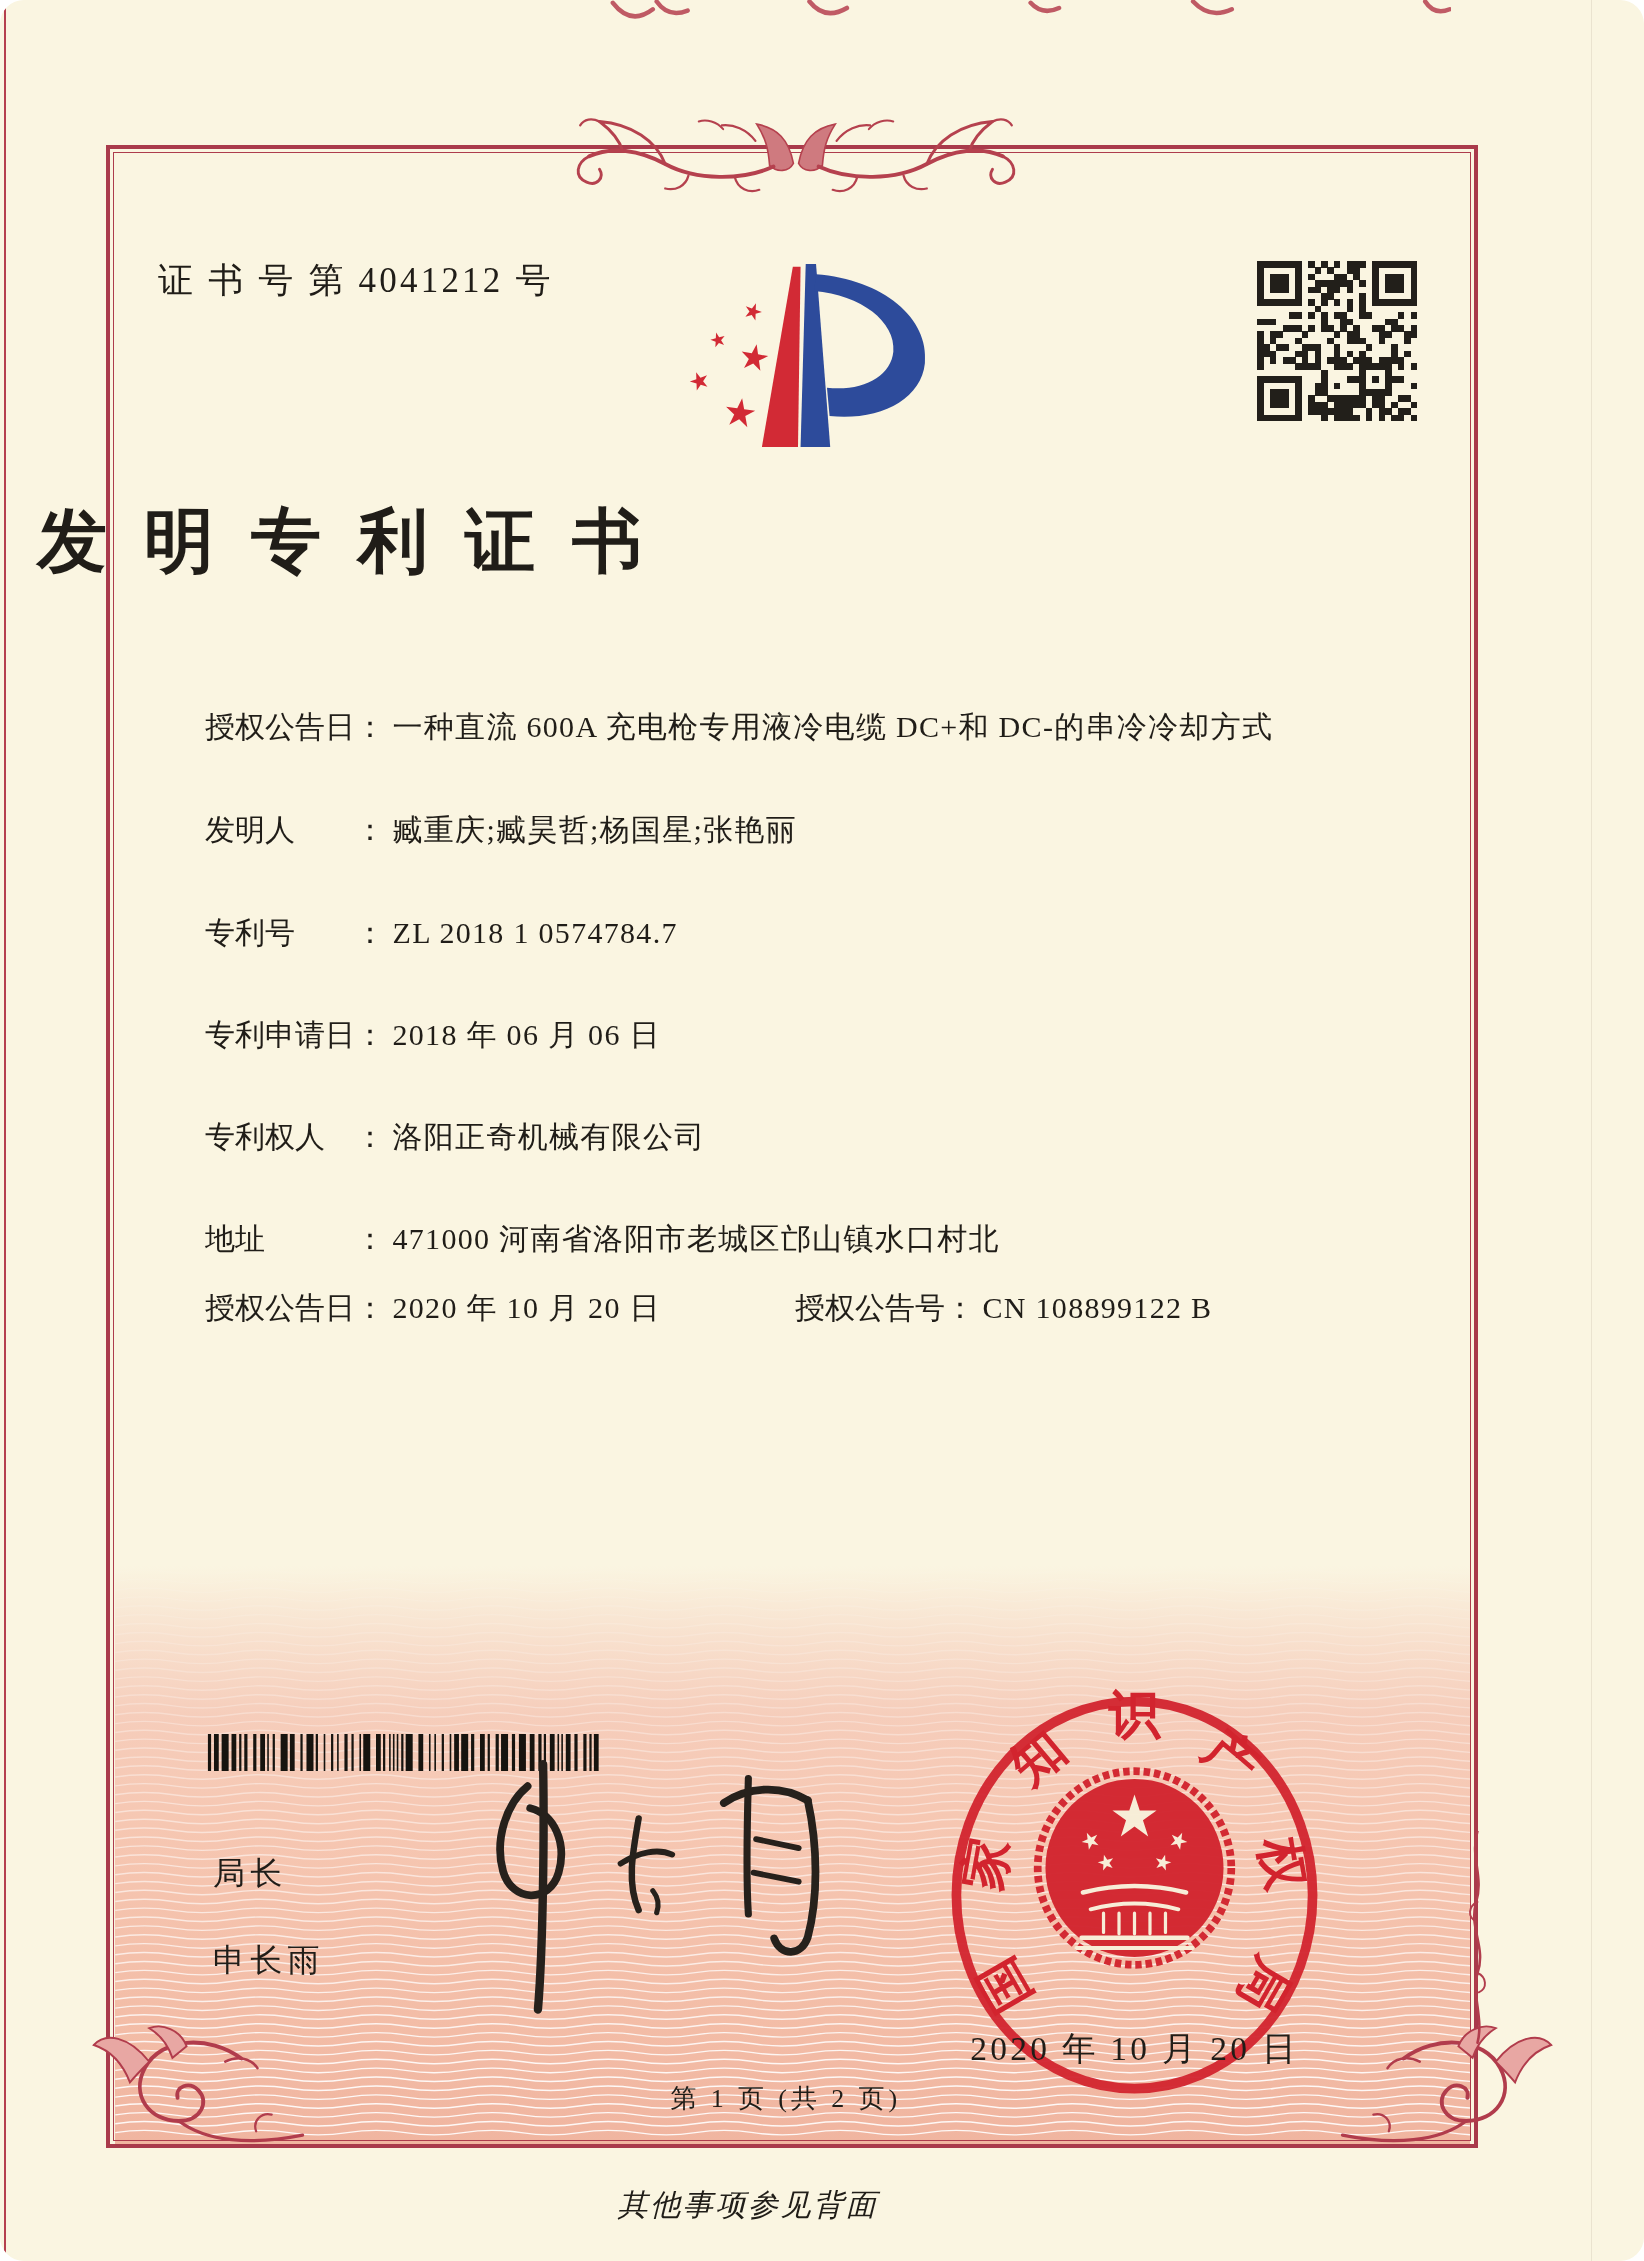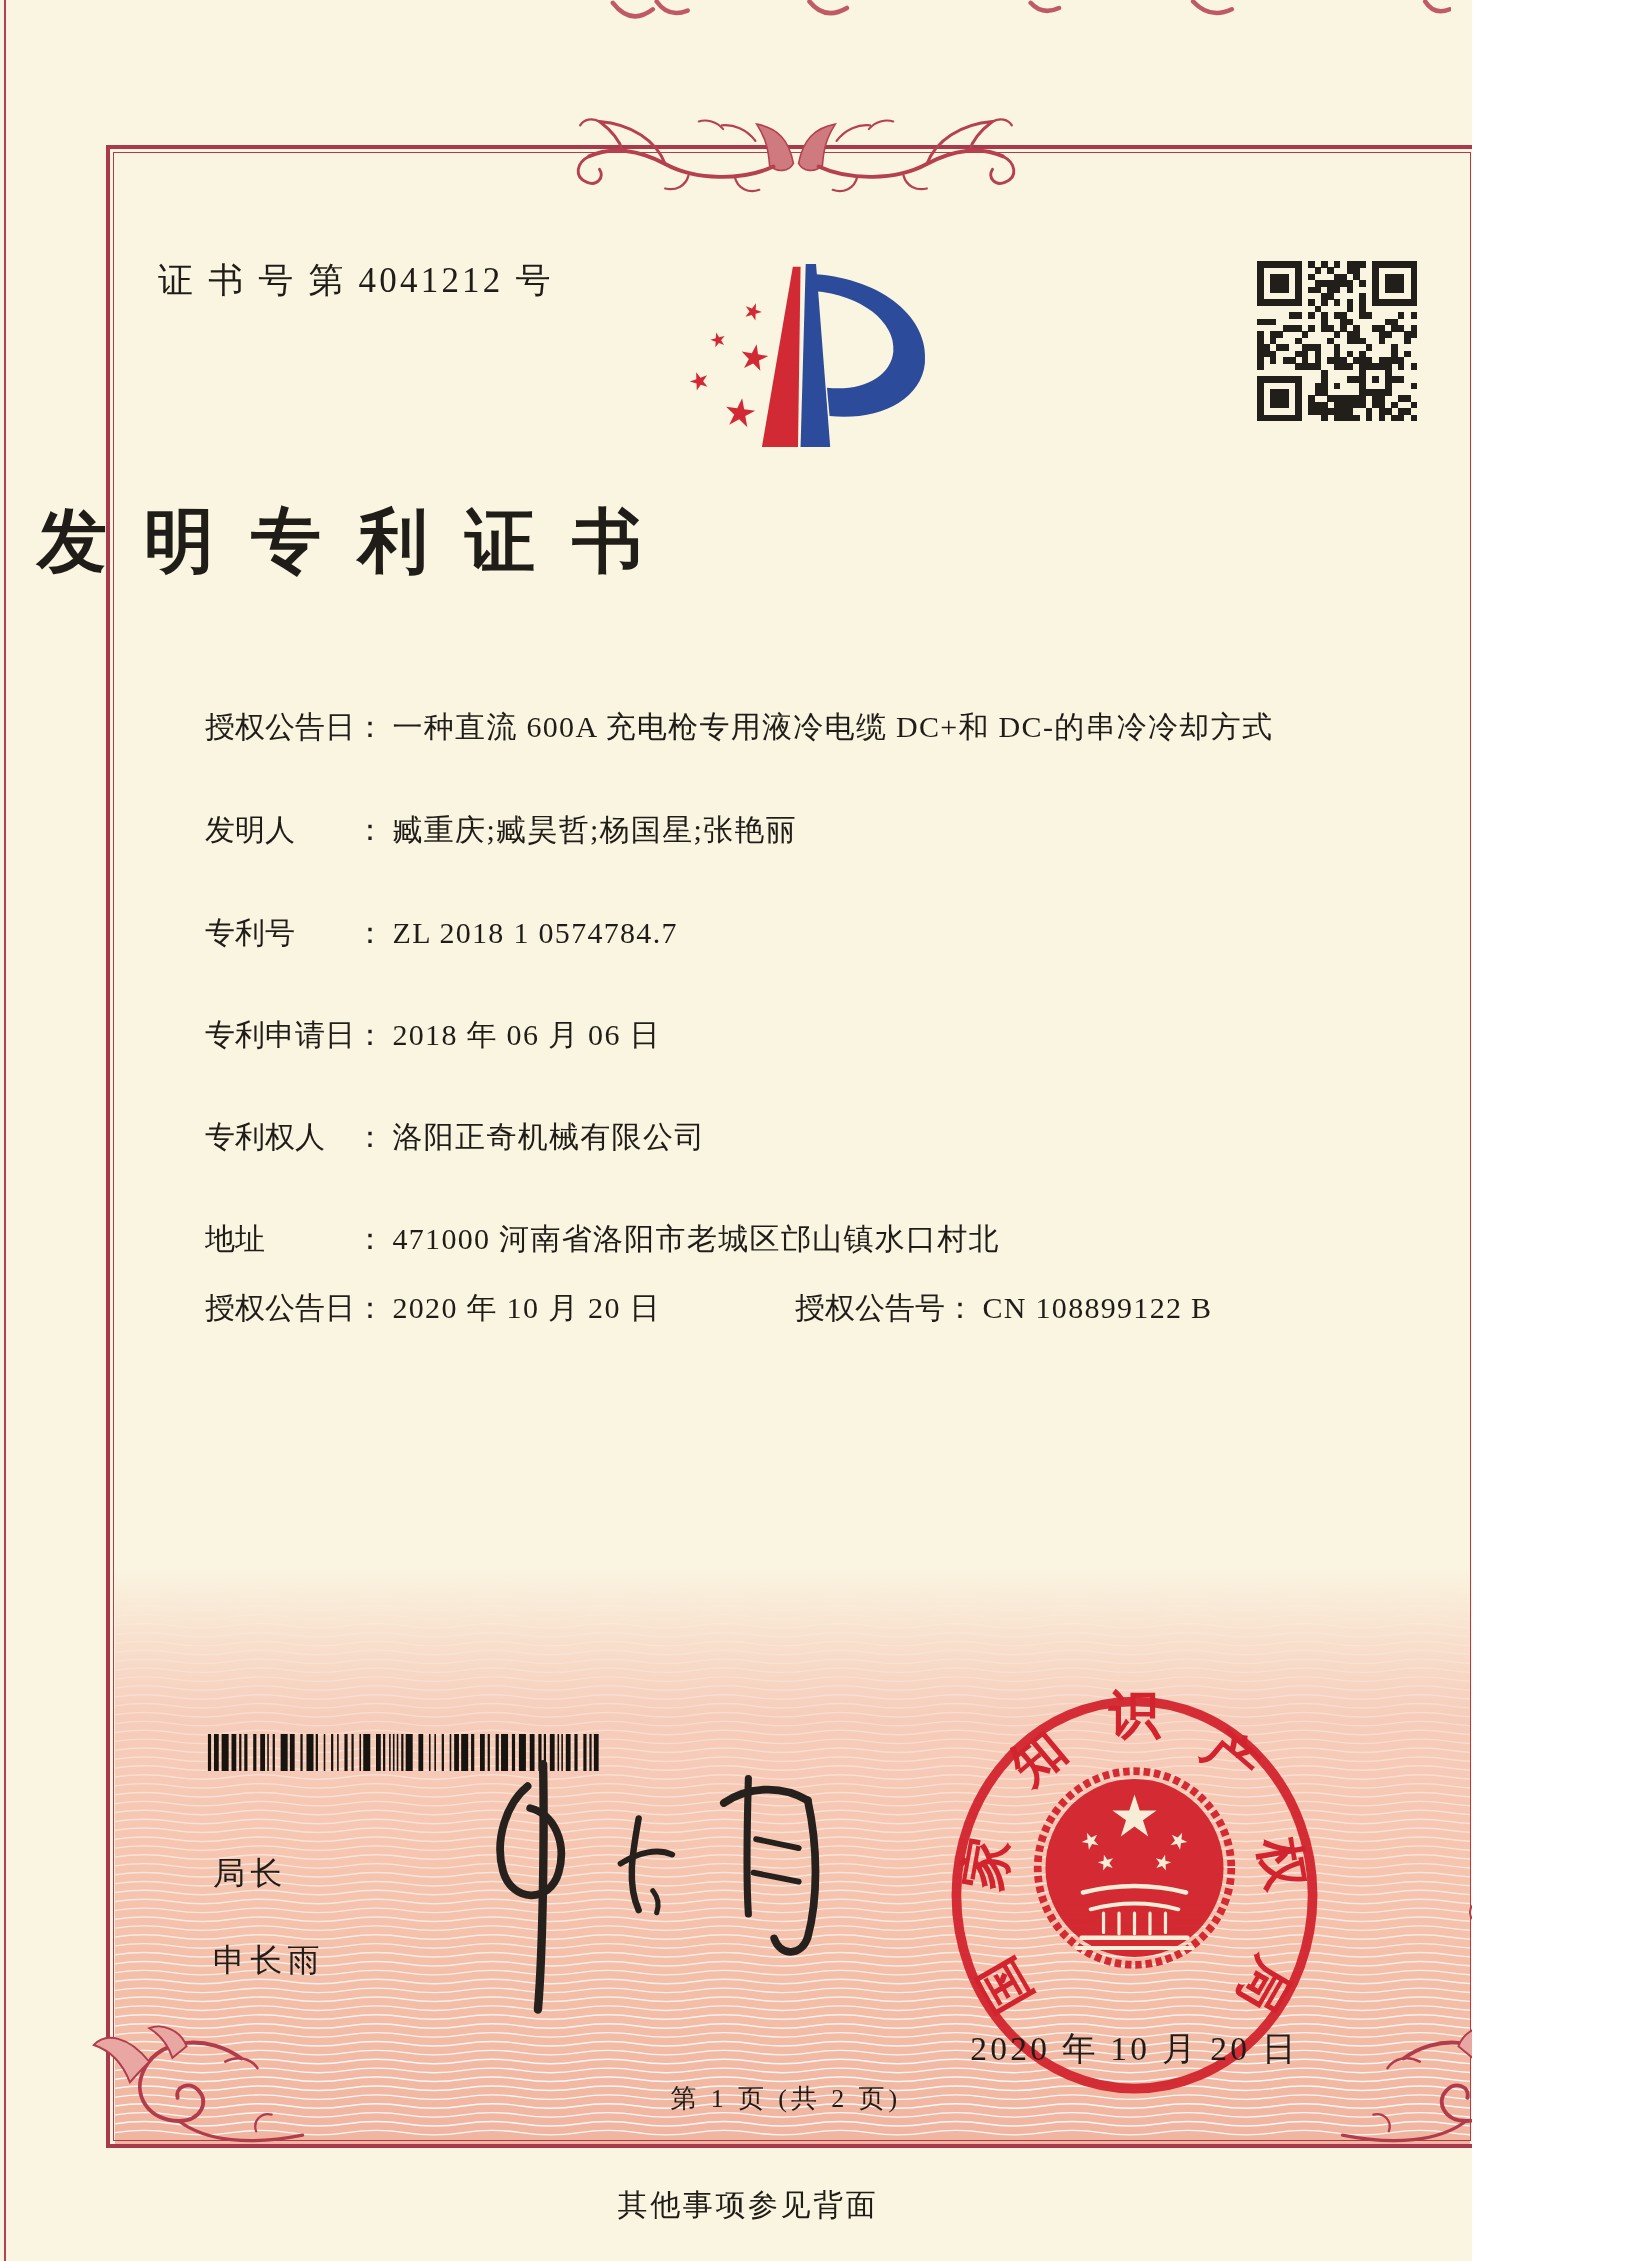--- a/index.html
+++ b/index.html
@@ -1,17 +1,17 @@
 <!DOCTYPE html>
 <html style="font-size:10.3px"><head>
 <meta charset="utf-8">
 <style>
   html,body{margin:0;padding:0;background:#ffffff;}
-  .page{position:relative;width:1472px;height:2261px;background:#faf5e1;overflow:hidden;
-        font-family:"Liberation Serif","DejaVu Serif",serif;color:#201d18;}
+  .page{position:relative;width:1644px;height:2261px;background:#faf5e1;overflow:hidden;
+        font-family:"Liberation Serif","DejaVu Serif",serif;color:#201d18;border-radius:24px;}
   .abs{position:absolute;}
   
   .frame{position:absolute;left:106px;top:145px;width:1372px;height:2003px;
          border:4.5px solid #a93a4b;box-sizing:border-box;z-index:3;pointer-events:none;}
   .frame-inner{position:absolute;inset:2.6px;border:1.3px solid #ad3c4d;}
   
   .panel{position:absolute;left:115px;top:1566px;width:1355px;height:578px;z-index:1;
          background:linear-gradient(180deg,rgba(246,201,184,0) 0%,rgba(246,201,184,.45) 12%,
                      rgba(245,198,180,.85) 26%,#f6c7b2 45%,#f3bda7 78%,#f0b5a0 100%);}
   .certno{position:absolute;left:158px;top:257px;font-size:35px;letter-spacing:3.2px;z-index:5;}
@@ -22,21 +22,21 @@
   .lbl{display:inline-block;width:150px;text-align:justify;text-align-last:justify;vertical-align:bottom;}
   .lbl::after{content:"";display:inline-block;width:100%;}
   .val{letter-spacing:1.3px;margin-top:40px;}
   .paras{position:absolute;left:206px;top:1342px;width:1207px;font-size:29px;line-height:51px;
          letter-spacing:1px;z-index:5;}
   .paras p{margin:0;text-indent:58px;}
   .officer{position:absolute;left:213px;z-index:6;font-size:32px;letter-spacing:5.2px;}
   .pageno{position:absolute;left:579px;top:2081px;width:322px;text-align:right;font-size:26px;
           letter-spacing:3.9px;z-index:6;}
   .note{position:absolute;left:587px;top:2185px;width:322px;text-align:center;font-size:30px;
-        letter-spacing:2.6px;z-index:5;}
+        letter-spacing:2.6px;z-index:5;font-style:italic;}
   .scan-line{position:absolute;left:3.9px;top:0;width:2.6px;height:100%;background:#b5404f;z-index:7;}
   .paper-edge{position:absolute;left:1591px;top:0;width:1.3px;height:100%;background:rgba(120,100,80,.12);z-index:7;}
   svg{display:block;}.z4{z-index:4}.z5{z-index:5}.z6{z-index:6}
 </style>
 </head>
 <body>
 
 <div class="page">
 
   <div class="scan-line"></div>

